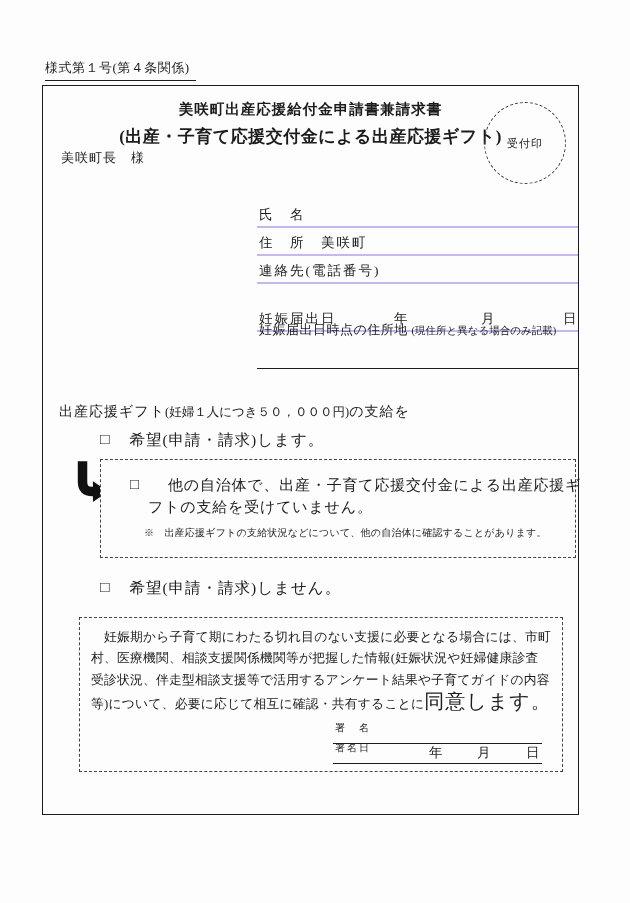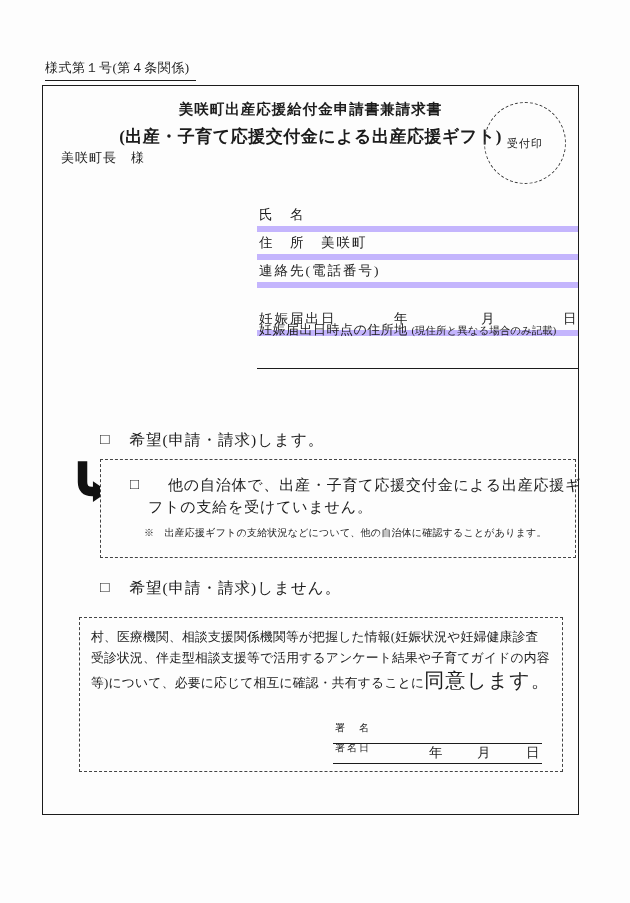--- a/index.html
+++ b/index.html
@@ -26,21 +26,21 @@
     font-size:17px;font-weight:bold;letter-spacing:.5px;
   }
   .stamp{
     position:absolute;left:441px;top:16px;width:80px;height:80px;
     border:1.5px dashed #3a3a3a;border-radius:50%;
     display:flex;align-items:center;justify-content:center;
     font-size:11px;letter-spacing:1px;color:#222;
   }
   .addressee{position:absolute;left:18px;top:63px;font-size:13px;letter-spacing:1px;}
 
-  .frow{position:absolute;left:214px;right:0;border-bottom:6px solid #c4b5fd;text-align:center;}
+  .frow{position:absolute;left:214px;right:0;border-bottom:2px solid #c4b5fd;text-align:center;}
   .frow .lbl{position:absolute;left:2px;bottom:2px;font-size:13.5px;letter-spacing:2px;white-space:nowrap;}
   .frow .unit{position:absolute;bottom:2px;font-size:13.5px;}
   .row-name{top:112px;height:28px;}
   .row-addr{top:140px;height:28px;}
   .row-tel{top:168px;height:28px;}
   .row-preg{top:196px;height:28px;margin-top:20px;}
   .residence-label{position:absolute;left:216px;top:235px;font-size:13px;letter-spacing:.5px;white-space:nowrap;}
   .residence-label .small{font-size:10.5px;letter-spacing:0;}
   .blank-line{position:absolute;left:214px;right:0;top:282px;height:0;border-bottom:1px solid #1c1c1c;}
 
@@ -110,20 +110,23 @@
       <span class="unit" style="left:224px">月</span>
       <span class="unit" style="left:306px">日</span>
     </div>
 
     <div class="residence-label">
       <span>妊娠届出日時点の住所地</span>
       <span class="small">(現住所と異なる場合のみ記載)</span>
     </div>
     <div class="blank-line"></div>
 
+    <div class="gift-lead">
+      <span>出産応援ギフト</span><span class="small">(妊婦１人につき５０，０００円)</span><span>の支給を</span>
+    </div>
 
     <div class="opt-row opt-yes">
       <span class="cb">□</span>
       <span>希望(申請・請求)します。</span>
     </div>
 
     <svg class="arrow-icon" viewBox="0 0 38 48">
       <path d="M9 0 V22 Q9 32 19 32 H21" fill="none" stroke="#111" stroke-width="10"></path>
       <polygon points="20,21 36,32 20,43" fill="#111"></polygon>
     </svg>
@@ -135,20 +138,21 @@
       <span class="decl-note">※　出産応援ギフトの支給状況などについて、他の自治体に確認することがあります。</span>
     </div>
 
     <div class="opt-row opt-no">
       <span class="cb">□</span>
       <span>希望(申請・請求)しません。</span>
     </div>
 
     <div class="consent-box">
       <div class="consent-text">
+        <span class="cline">　妊娠期から子育て期にわたる切れ目のない支援に必要となる場合には、市町</span>
         <span class="cline">村、医療機関、相談支援関係機関等が把握した情報(妊娠状況や妊婦健康診査</span>
         <span class="cline">受診状況、伴走型相談支援等で活用するアンケート結果や子育てガイドの内容</span>
         <span class="cline"><span>等)について、必要に応じて相互に確認・共有することに</span><span class="agree">同意します。</span></span>
       </div>
 
       <div class="sig-row sig-name">
         <span class="lbl">署　名</span>
       </div>
       <div class="sig-row sig-date">
         <span class="lbl">署名日</span>

